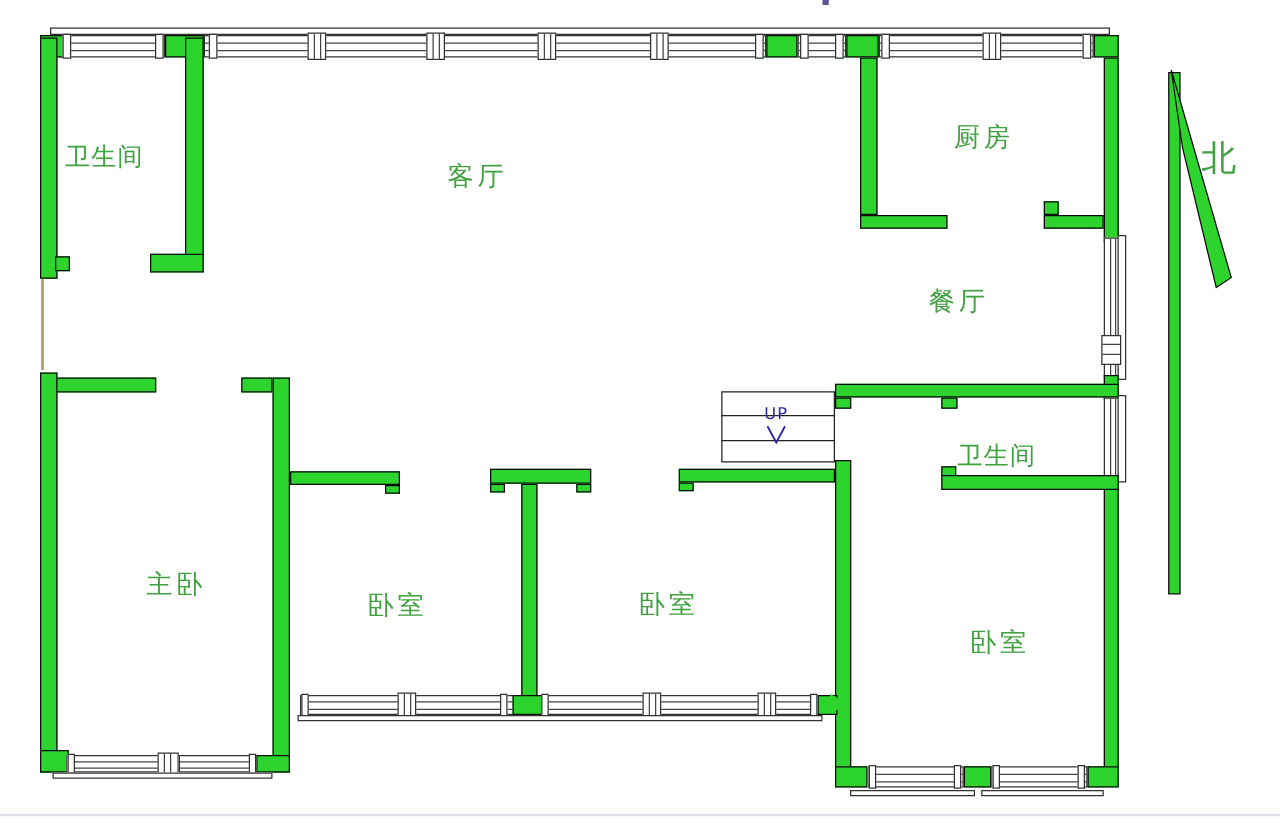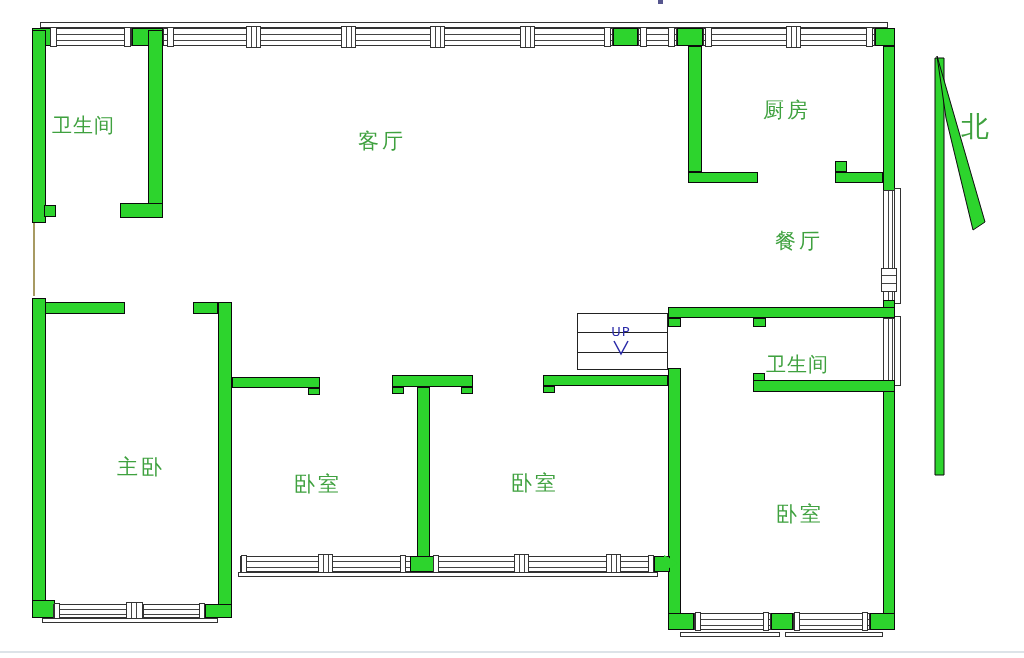--- a/index.html
+++ b/index.html
@@ -155,21 +155,21 @@
 
   <svg style="left:925px;top:45px" width="72" height="440" viewBox="0 0 72 440">
     <polygon points="10,13 19,13 19,430 10,430" fill="#2dd42d" stroke="#0b0b0b" stroke-width="1"></polygon>
     <polygon points="12,11 60,177 48,185 21,73" fill="#2dd42d" stroke="#0b0b0b" stroke-width="1"></polygon>
   </svg>
   <span class="north-label" style="left:961px;top:108px">北</span>
 
   <span class="rlabel" style="left:52px;top:112px;font-size:20px;letter-spacing:1px">卫生间</span>
   <span class="rlabel" style="left:358px;top:127px">客厅</span>
   <span class="rlabel" style="left:763px;top:96px">厨房</span>
-  <span class="rlabel" style="left:775px;top:227px">餐厅</span>
+  <span class="rlabel" style="left:743px;top:227px">餐厅</span>
   <span class="rlabel" style="left:766px;top:351px;font-size:20px;letter-spacing:1px">卫生间</span>
   <span class="rlabel" style="left:117px;top:453px">主卧</span>
   <span class="rlabel" style="left:294px;top:470px">卧室</span>
   <span class="rlabel" style="left:511px;top:469px">卧室</span>
   <span class="rlabel" style="left:776px;top:500px">卧室</span>
 
   <i style="left:658px;top:0;width:5px;height:4px;background:#56568e"></i>
   <i style="left:0;top:651px;width:1024px;height:2px;background:#dde3e8"></i>
 
 </div>

